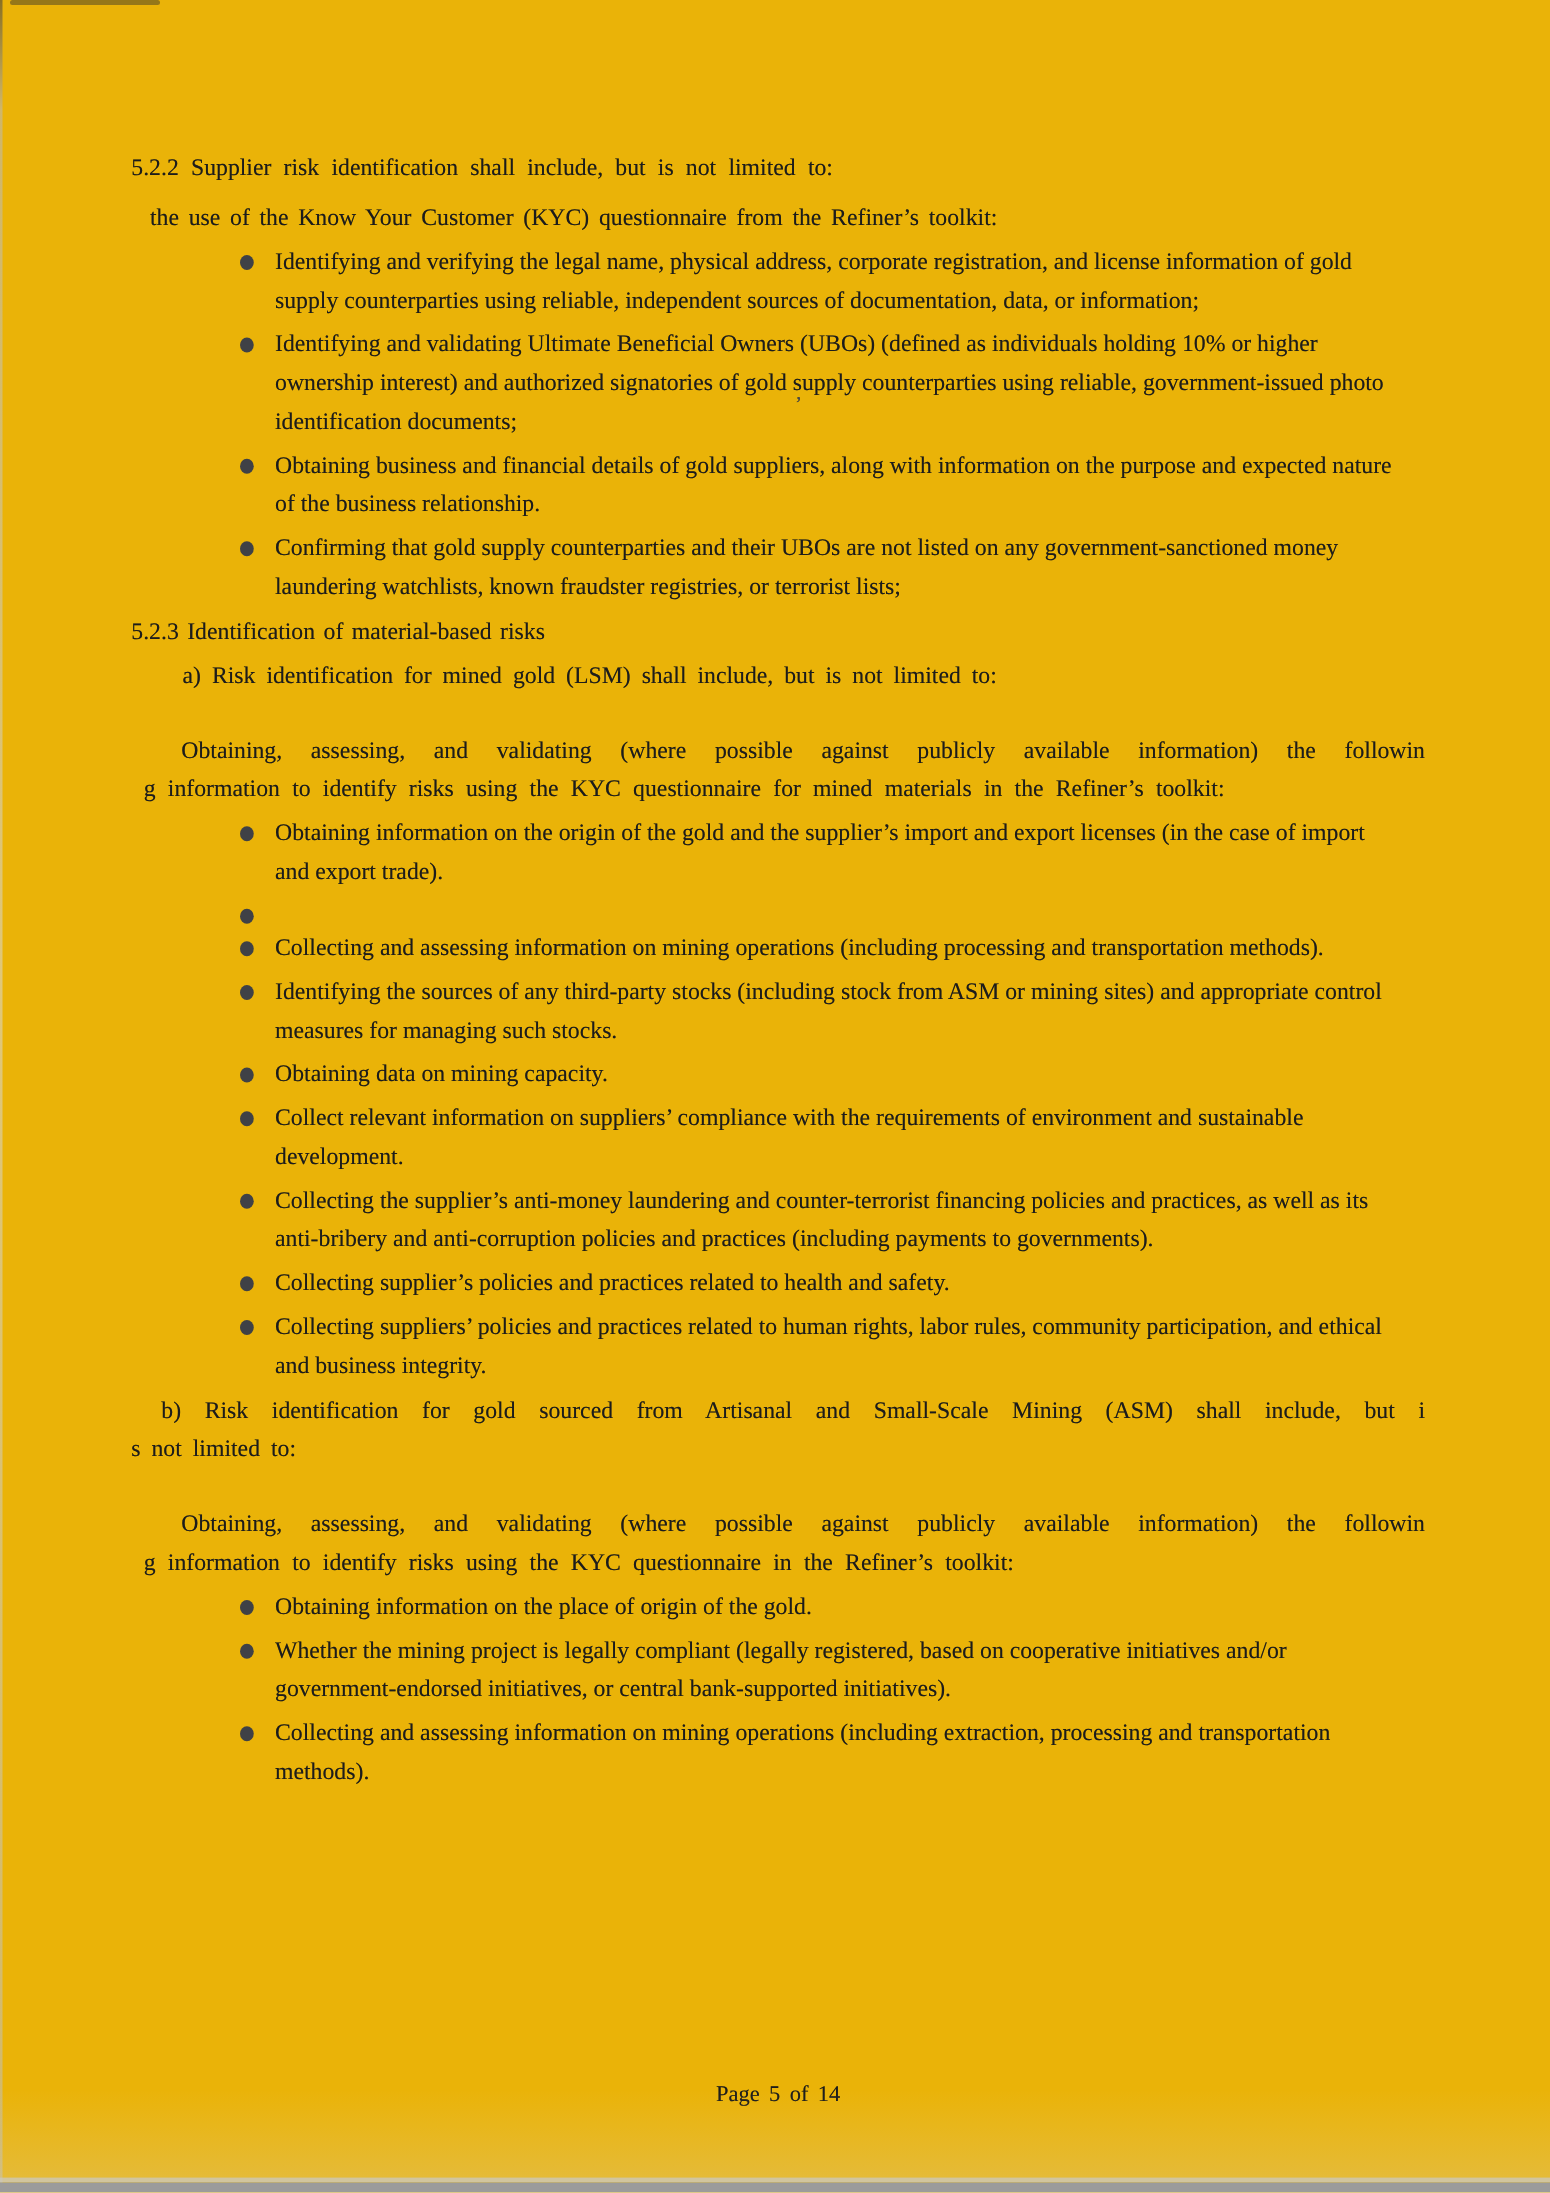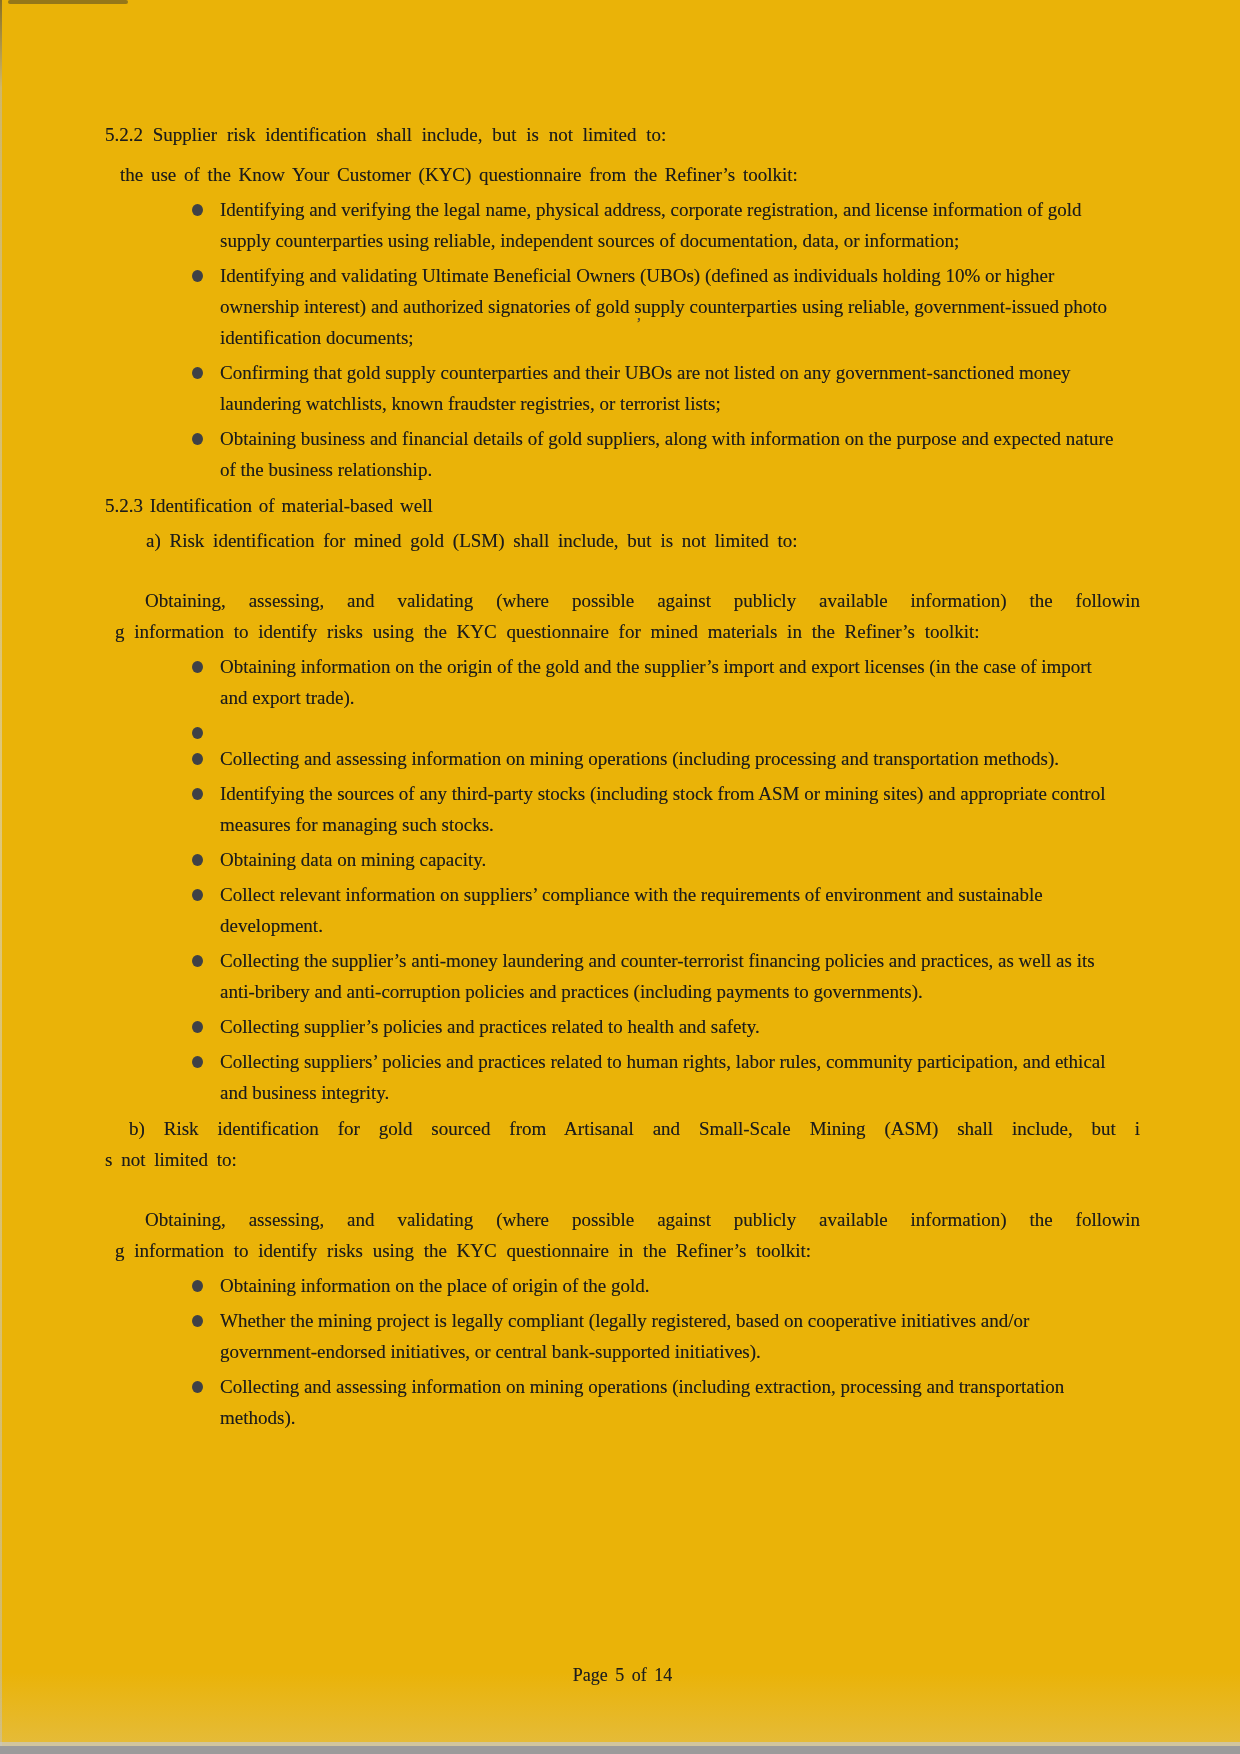--- a/index.html
+++ b/index.html
@@ -92,29 +92,29 @@
       <div class="bullet-item">
         <span class="marker"></span>
         <span class="btext">Identifying and verifying the legal name, physical address, corporate registration, and license information of gold supply counterparties using reliable, independent sources of documentation, data, or information;</span>
       </div>
       <div class="bullet-item">
         <span class="marker"></span>
         <span class="btext">Identifying and validating Ultimate Beneficial Owners (UBOs) (defined as individuals holding 10% or higher ownership interest) and authorized signatories of gold supply counterparties using reliable, government-issued photo identification documents;</span>
       </div>
       <div class="bullet-item">
         <span class="marker"></span>
-        <span class="btext">Confirming that gold supply counterparties and their UBOs are not listed on any government-sanctioned money laundering watchlists, known fraudster registries, or terrorist lists;</span>
+        <span class="btext">Obtaining business and financial details of gold suppliers, along with information on the purpose and expected nature of the business relationship.</span>
       </div>
       <div class="bullet-item">
         <span class="marker"></span>
-        <span class="btext">Obtaining business and financial details of gold suppliers, along with information on the purpose and expected nature of the business relationship.</span>
+        <span class="btext">Confirming that gold supply counterparties and their UBOs are not listed on any government-sanctioned money laundering watchlists, known fraudster registries, or terrorist lists;</span>
       </div>
     </div>
 
-    <div class="h-num h-523">5.2.3 Identification of material-based well</div>
+    <div class="h-num h-523">5.2.3 Identification of material-based risks</div>
 
     <div class="sub-label">a) Risk identification for mined gold (LSM) shall include, but is not limited to:</div>
 
     <div class="para">
       <div class="para-l1 jline">Obtaining, assessing, and validating (where possible against publicly available information) the followin</div>
       <div class="para-l2">g information to identify risks using the KYC questionnaire for mined materials in the Refiner’s toolkit:</div>
     </div>
 
     <div class="bullets">
       <div class="bullet-item">

